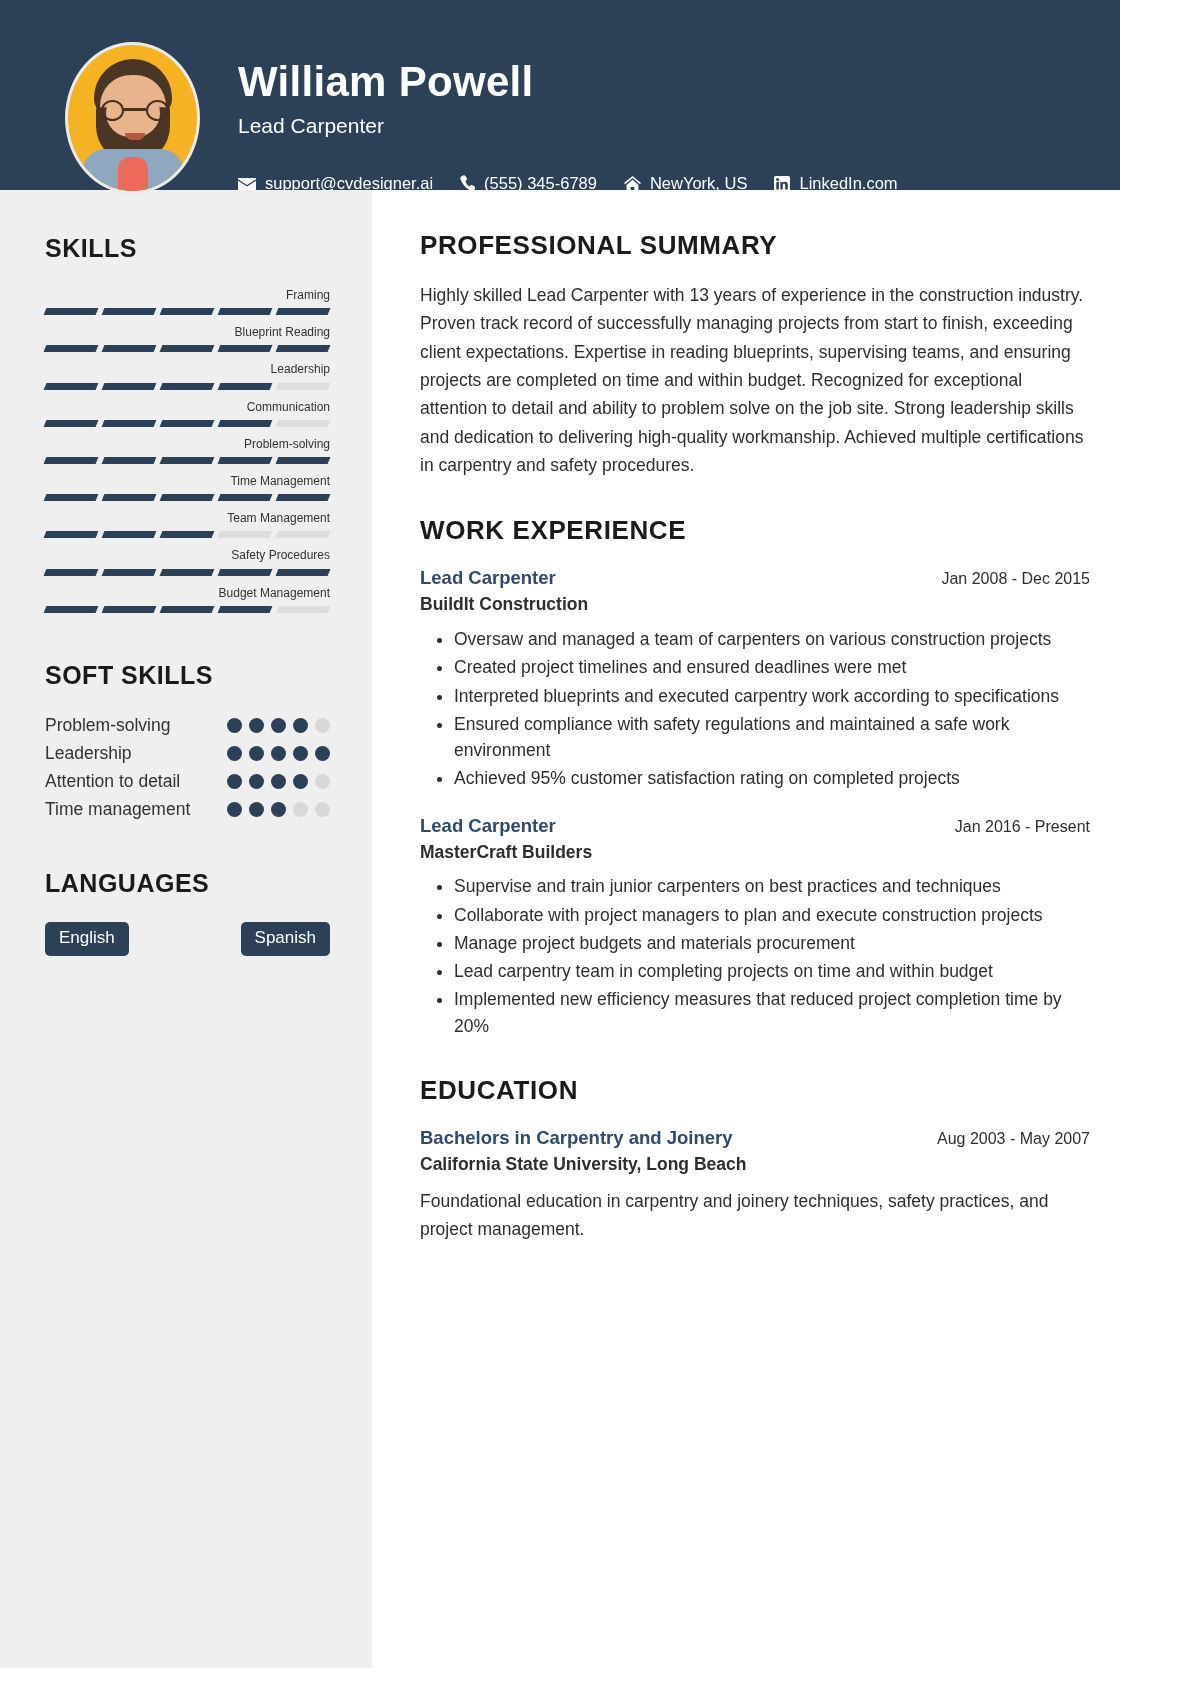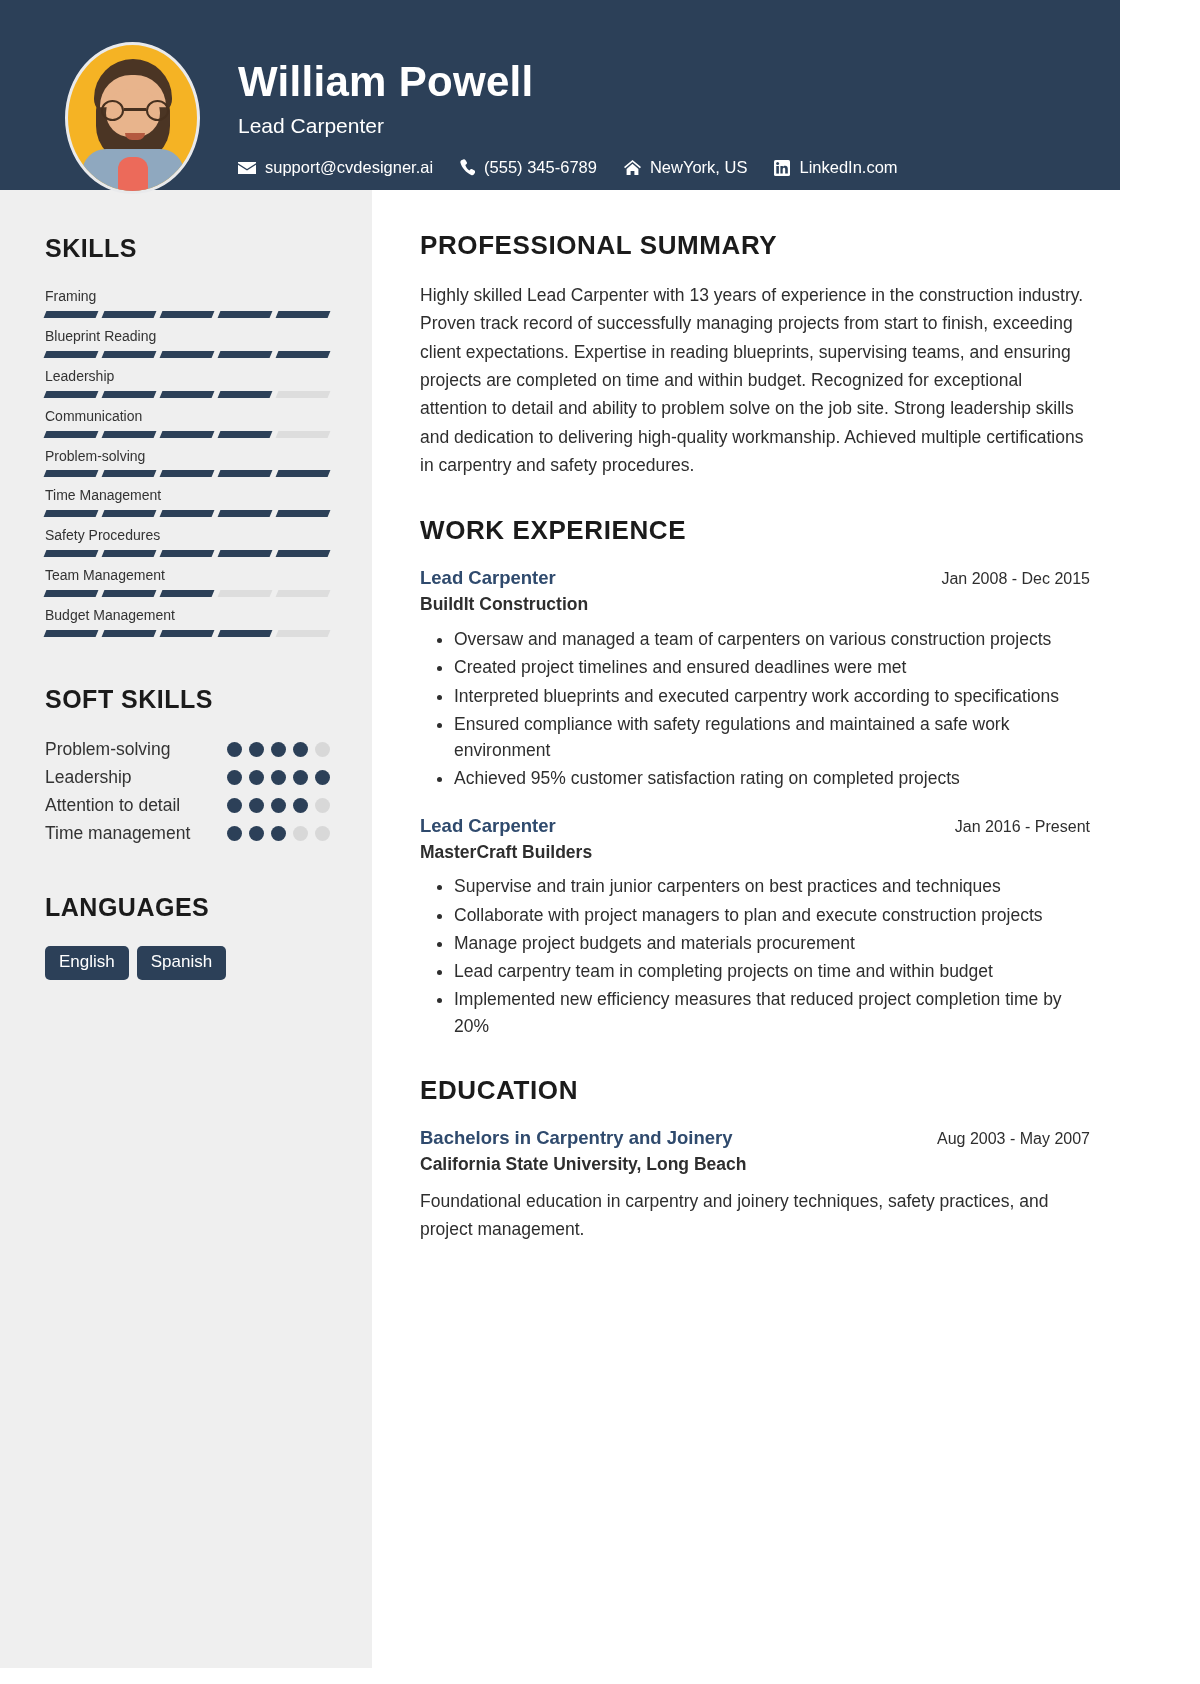--- a/index.html
+++ b/index.html
@@ -83,21 +83,21 @@
 
   .header-text { margin-left:38px; padding-top:38px; }
   .name {
     font-size:42px; font-weight:bold; color:#ffffff;
     letter-spacing:0.3px; line-height:1.05;
   }
   .role {
     font-size:21px; color:#ffffff; margin-top:10px; font-weight:normal;
   }
   .contacts {
-    display:flex; align-items:center; margin-top:20px; gap:27px;
+    display:flex; align-items:center; margin-top:36px; gap:27px;
     color:#ffffff; font-size:16.5px;
   }
   .contact { display:flex; align-items:center; gap:9px; white-space:nowrap; }
   .contact svg { display:block; }
 
   
   .body { display:flex; align-items:stretch; min-height:1478px; }
   .sidebar {
     width:372px; flex:0 0 372px;
     background:#efefef;
@@ -111,21 +111,21 @@
 
   
   .side-heading {
     font-size:25px; font-weight:bold; color:#1b1b1b;
     letter-spacing:0.5px; margin-bottom:24px;
   }
   .side-heading.gap { margin-top:48px; }
 
   .skill-row { margin-bottom:9px; }
   .skill-name {
-    font-size:14px; color:#333333; margin-bottom:5px; line-height:1.35;
+    font-size:12px; color:#333333; margin-bottom:5px; line-height:1.35;text-align:right;
   }
   .skill-bar { display:flex; gap:6px; }
   .seg {
     width:52px; height:7px;
     background:#dddddd;
     transform:skewX(-22deg);
   }
   .seg.on { background:#2c4058; }
 
   .soft-row {
@@ -133,21 +133,21 @@
     justify-content:space-between;
     margin-bottom:5px; gap:10px;
   }
   .soft-name {
     font-size:17.5px; color:#333333; line-height:1.32; max-width:165px;
   }
   .dots { display:flex; gap:7px; padding-top:4px; flex:0 0 auto; }
   .dot { width:15px; height:15px; border-radius:50%; background:#d8d8d8; }
   .dot.on { background:#2c4058; }
 
-  .langs { display:flex; gap:8px; flex-wrap:wrap; margin-top:2px; }
+  .langs { display:flex; gap:8px; flex-wrap:wrap; margin-top:2px;justify-content:space-between; }
   .lang {
     background:#2c4058; color:#ffffff;
     font-size:17px; padding:7px 14px 8px; border-radius:5px;
     line-height:1.1;
   }
 
   
   .main-heading {
     font-size:26px; font-weight:bold; color:#1b1b1b;
     letter-spacing:0.6px; margin-bottom:20px;
@@ -316,37 +316,37 @@
           <div class="skill-name">Time Management</div>
           <div class="skill-bar">
               <span class="seg on"></span>
               <span class="seg on"></span>
               <span class="seg on"></span>
               <span class="seg on"></span>
               <span class="seg on"></span>
             </div>
         </div>
         <div class="skill-row">
-          <div class="skill-name">Safety Procedures</div>
-          <div class="skill-bar">
-              <span class="seg on"></span>
-              <span class="seg on"></span>
-              <span class="seg on"></span>
-              <span class="seg on"></span>
-              <span class="seg on"></span>
-            </div>
-        </div>
-        <div class="skill-row">
           <div class="skill-name">Team Management</div>
           <div class="skill-bar">
               <span class="seg on"></span>
               <span class="seg on"></span>
               <span class="seg on"></span>
               <span class="seg"></span>
               <span class="seg"></span>
+            </div>
+        </div>
+        <div class="skill-row">
+          <div class="skill-name">Safety Procedures</div>
+          <div class="skill-bar">
+              <span class="seg on"></span>
+              <span class="seg on"></span>
+              <span class="seg on"></span>
+              <span class="seg on"></span>
+              <span class="seg on"></span>
             </div>
         </div>
         <div class="skill-row">
           <div class="skill-name">Budget Management</div>
           <div class="skill-bar">
               <span class="seg on"></span>
               <span class="seg on"></span>
               <span class="seg on"></span>
               <span class="seg on"></span>
               <span class="seg"></span>

